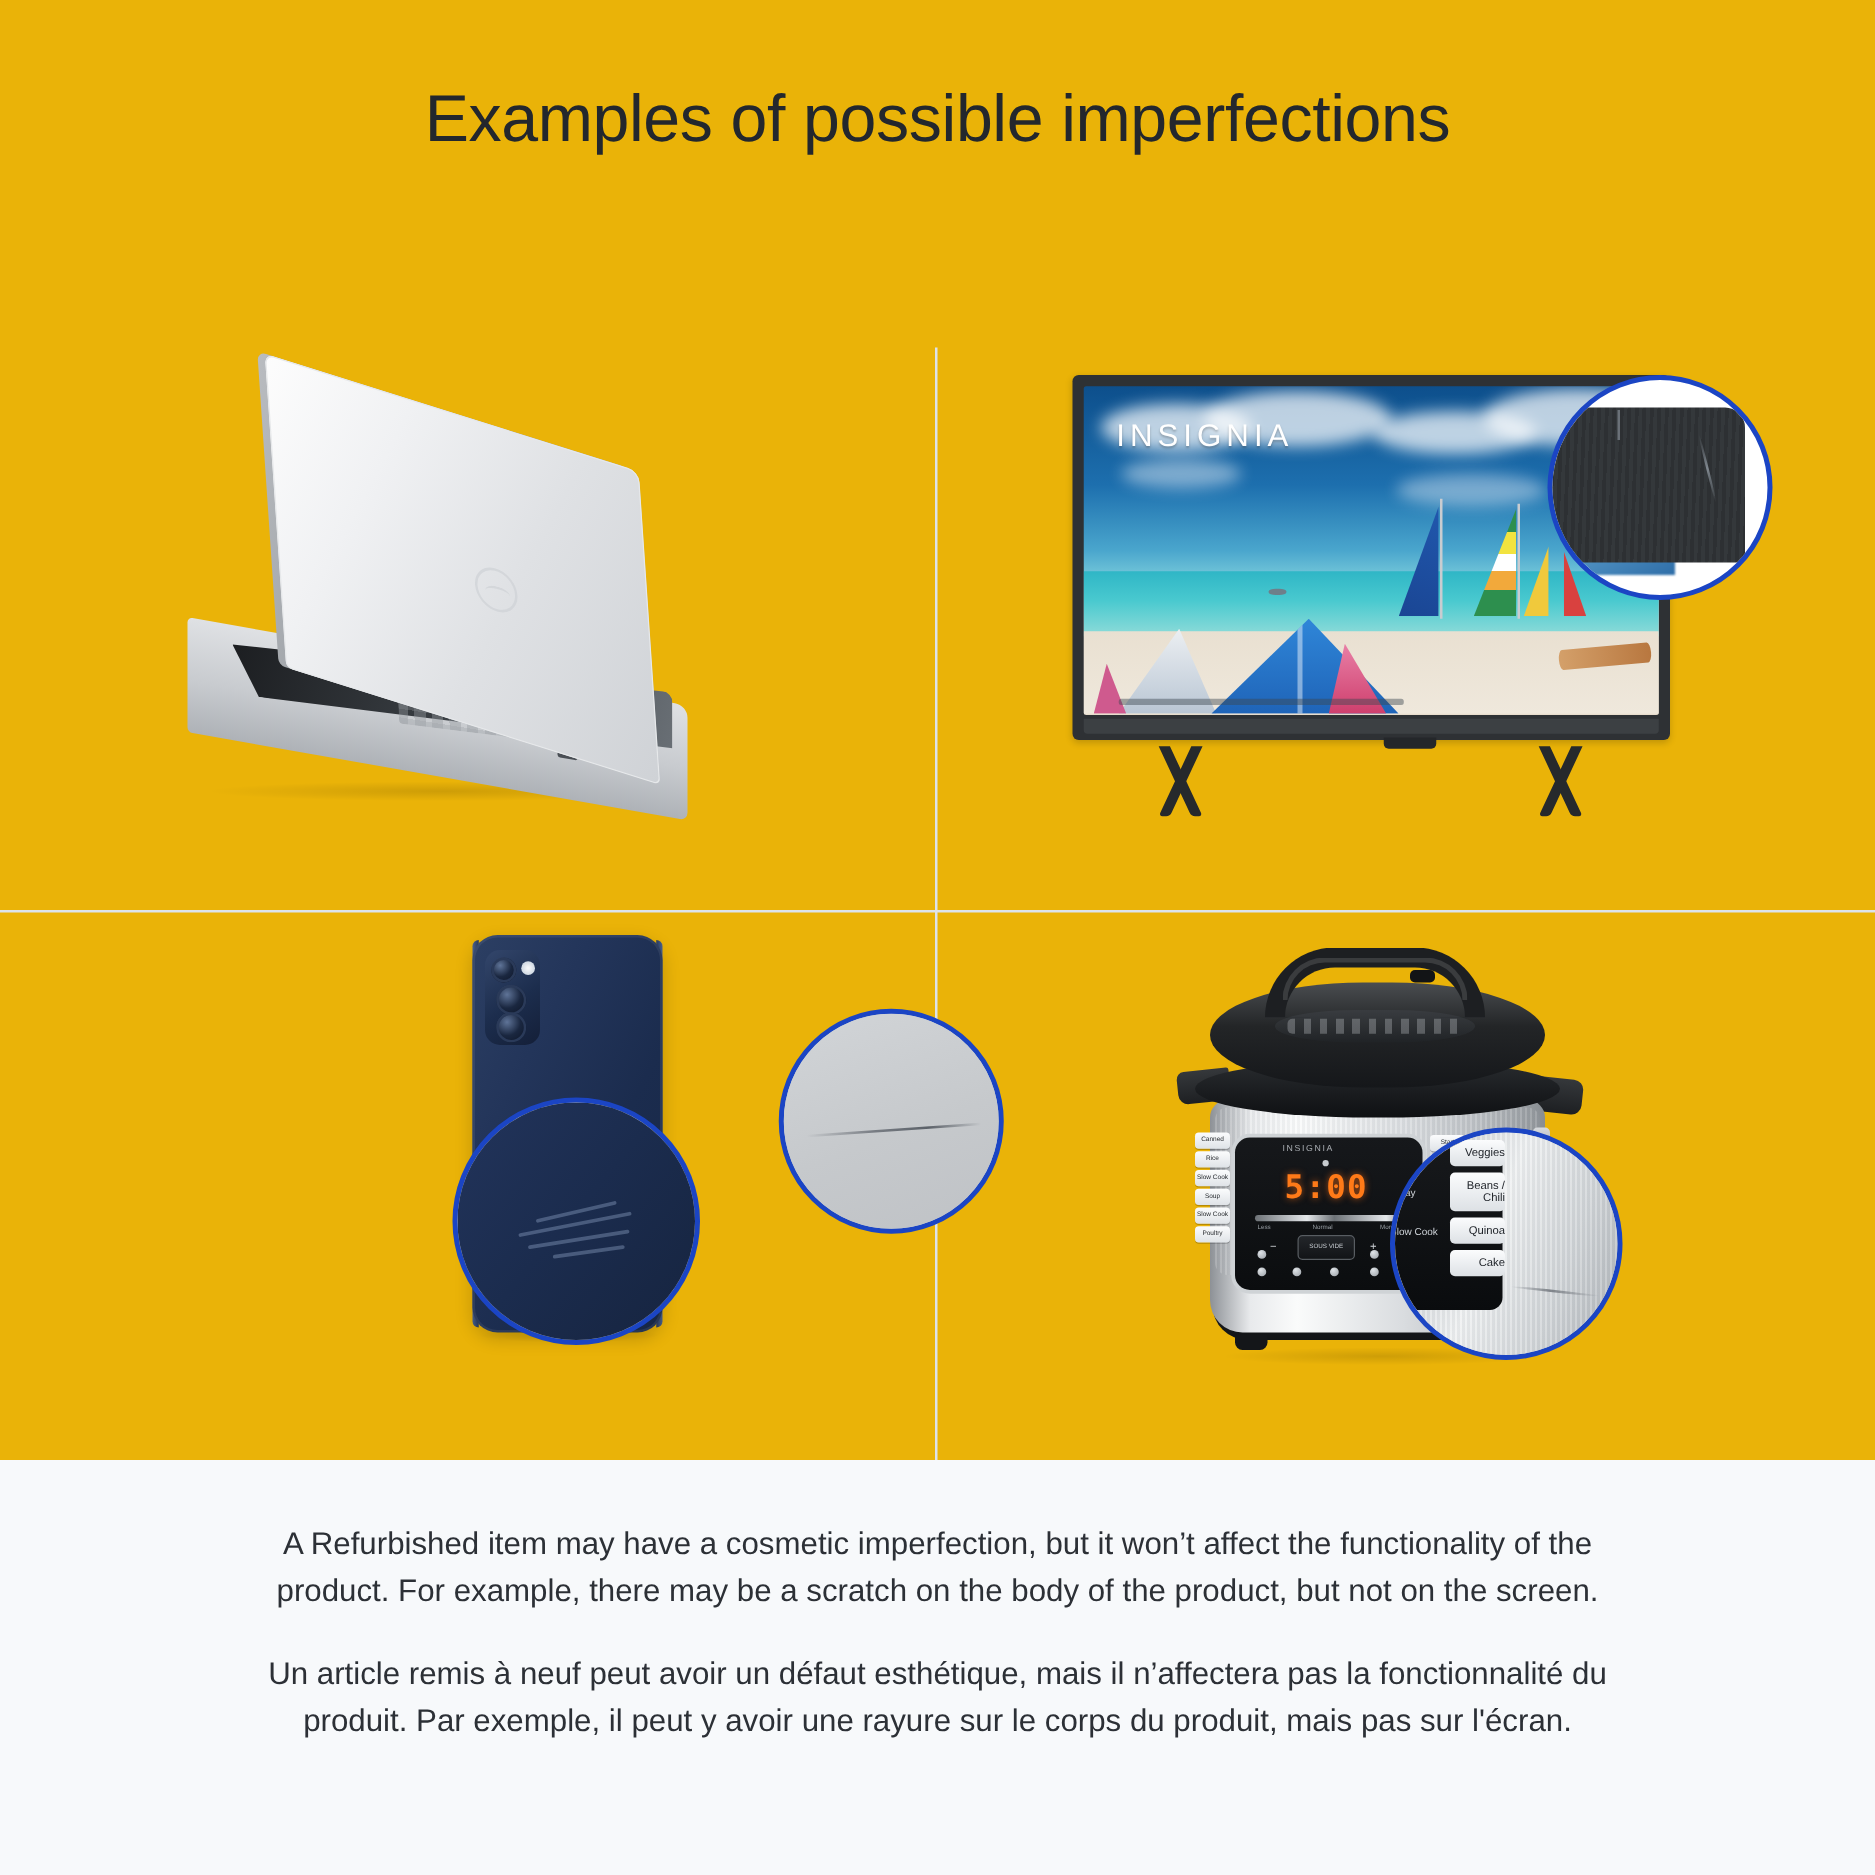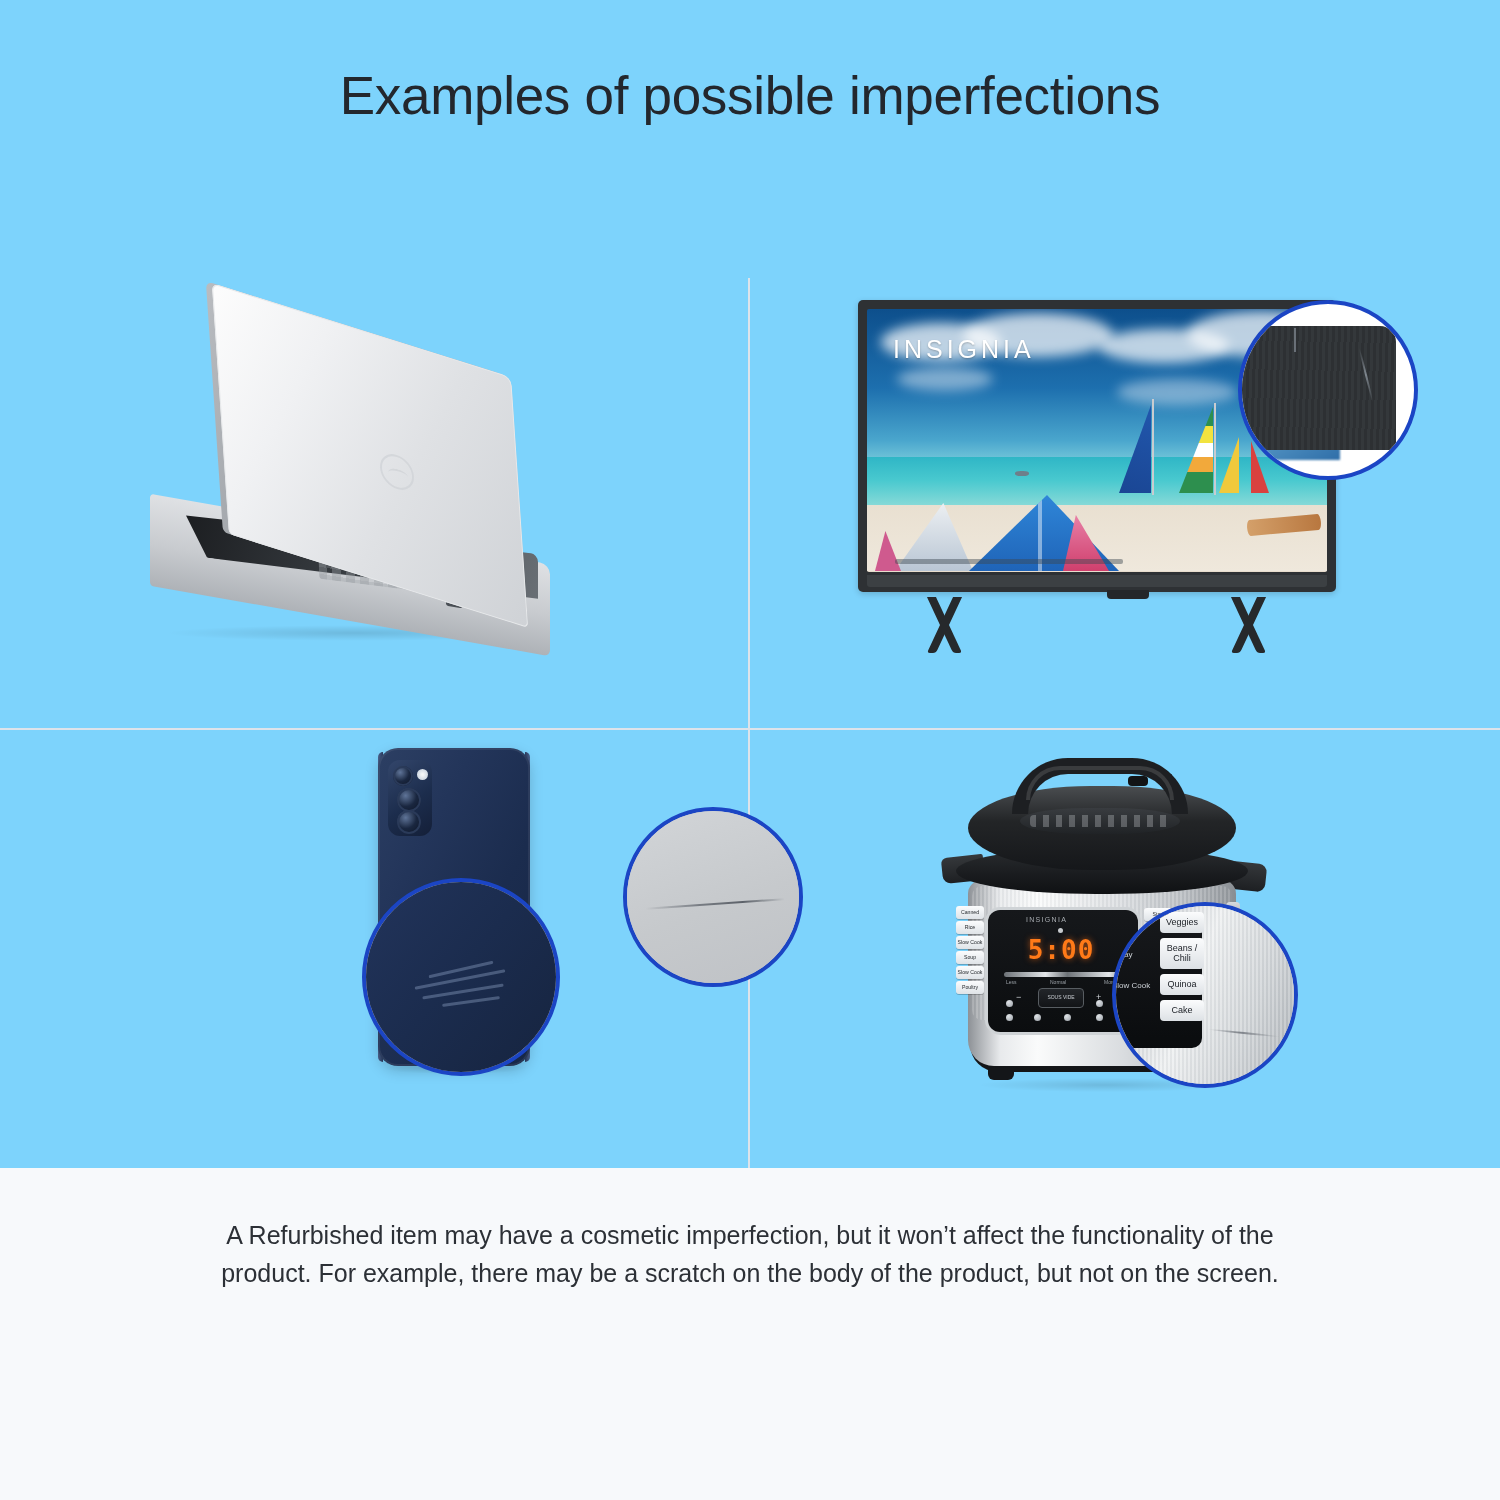--- a/index.html
+++ b/index.html
@@ -3,21 +3,21 @@
 <meta charset="utf-8">
 <style>
   * { box-sizing: border-box; margin: 0; padding: 0; }
   html, body { width: 1500px; height: 1500px; }
   body {
     font-family: "Liberation Sans", sans-serif;
     background: #ffffff;
     color: #23272d;
     overflow: hidden;
   }
-  .page { position: relative; width: 1500px; height: 1500px; background: #7dd3fc; }
+  .page { position: relative; width: 1500px; height: 1500px; background: #eab308; }
 
   
   .title-block {
     position: absolute; top: 60px; left: 0; width: 1500px;
     text-align: center;
   }
   .title-line {
     font-size: 53px;
     font-weight: 300;
     line-height: 72px;
@@ -457,21 +457,21 @@
     position:absolute; left: -6px; top: 8px; width: 92px; height: 134px;
     background: linear-gradient(180deg,#17191c,#0a0c0e);
     border-radius: 0 10px 10px 0;
   }
   .mag-cooker .bcol {
     position:absolute; left: 44px; top: 6px; width: 44px;
     display:flex; flex-direction:column; gap:5px;
   }
   .mag-cooker .bcol .mb {
     background: linear-gradient(180deg,#fbfcfd,#dde1e5);
-    border-radius: 4px; text-align:center;
+    border-radius: 4px; text-align:right;
     font-size: 9px; color:#20242a; padding: 5px 0 6px; line-height: 10px;
   }
   .mag-cooker .lcol {
     position:absolute; left: -4px; top: 44px; width: 44px;
     display:flex; flex-direction:column; gap: 22px;
     font-size: 8px; color: #cdd2d7;
   }
   .mag-cooker .cscratch {
     left: 92px; top: 126px; width: 72px; height: 2px;
     background: linear-gradient(90deg, rgba(110,115,122,0), rgba(95,100,108,.72) 45%, rgba(110,115,122,0));
@@ -665,16 +665,17 @@
           </div>
           <div class="scratch cscratch"></div>
         </div>
       </div>
     </div>
   </div>
 
   <div class="footer">
     <div class="footer-inner">
       <div class="para">A Refurbished item may have a cosmetic imperfection, but it won’t affect the functionality of the product. For example, there may be a scratch on the body of the product, but not on the screen.</div>
+      <div class="para">Un article remis à neuf peut avoir un défaut esthétique, mais il n’affectera pas la fonctionnalité du produit. Par exemple, il peut y avoir une rayure sur le corps du produit, mais pas sur l'écran.</div>
     </div>
   </div>
 
 </div>
 
 </body></html>

